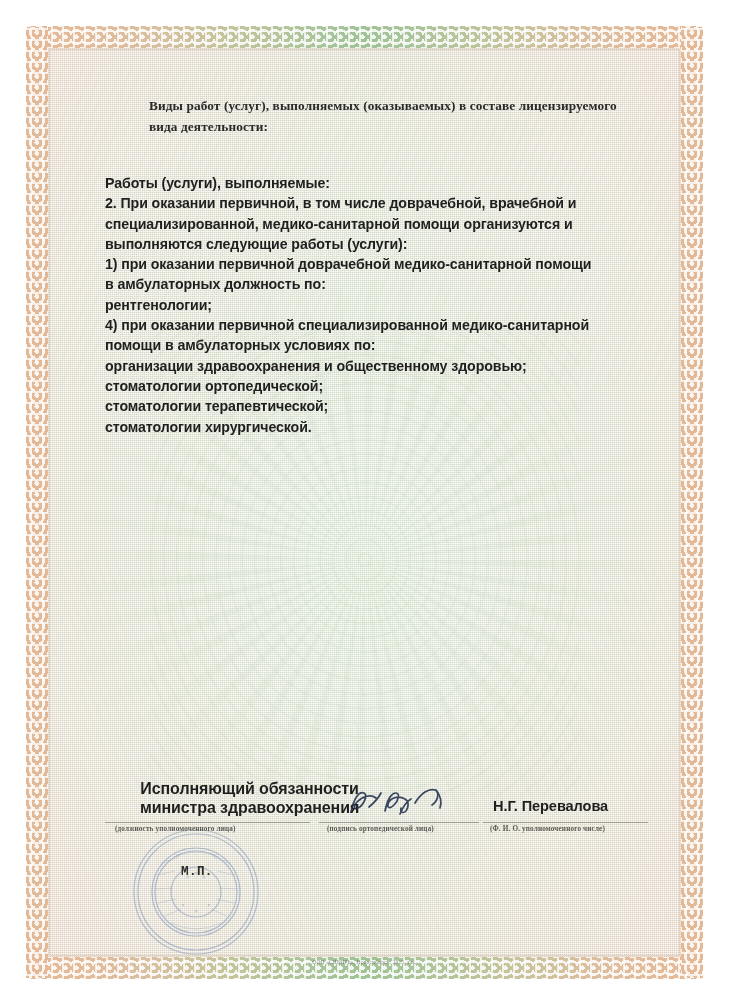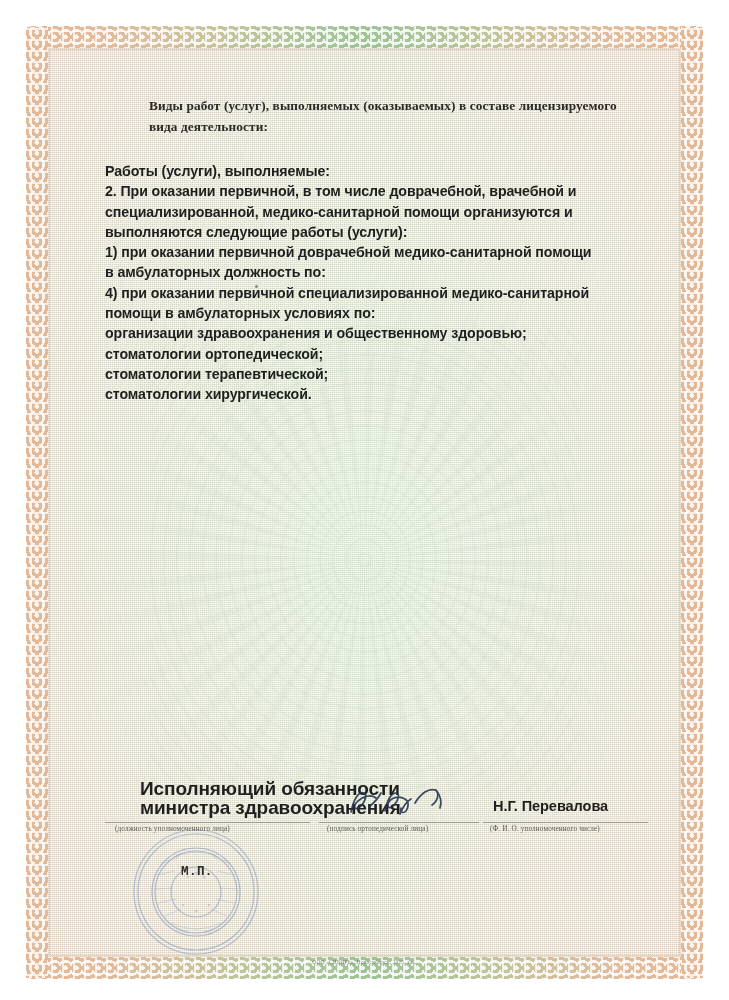--- a/index.html
+++ b/index.html
@@ -152,21 +152,21 @@
   .heading {
     font-family: "Liberation Serif", serif;
     font-size: 13.3px;
     font-weight: 700;
     line-height: 21px;
     color: #2a2a28;
     letter-spacing: 0.1px;
     margin-left: 44px;
   }
   .body-block {
-    margin-top: 24px;
+    margin-top: 36px;
     font-family: "Liberation Sans", sans-serif;
     font-size: 14.2px;
     font-weight: 700;
     line-height: 20.3px;
     color: #1f1f1f;
     letter-spacing: -0.1px;
   }
   .body-block .ln { white-space: nowrap; }
 
   .speck {
@@ -187,25 +187,26 @@
     width: 540px;
   }
   .sig-row {
     position: relative;
     height: 42px;
   }
   .sig-title {
     position: absolute;
     left: 35px;
     top: 0;
-    font-size: 19px;
+    font-size: 16px;
     font-weight: 700;
     line-height: 19px;
     color: #1f1f1f;
     letter-spacing: -0.1px;
+    text-align: center;
   }
   .sig-name {
     position: absolute;
     left: 388px;
     top: 19px;
     font-size: 14.6px;
     font-weight: 700;
     color: #1f1f1f;
     letter-spacing: -0.1px;
   }
@@ -220,21 +221,21 @@
   .caption-row {
     position: relative;
     height: 16px;
     margin-top: 1px;
   }
   .cap {
     position: absolute;
     top: 3px;
     font-family: "Liberation Serif", serif;
     font-size: 7.2px;
-    font-weight: 400;
+    font-weight: 700;
     color: #5c5a52;
     letter-spacing: 0.15px;
     white-space: nowrap;
   }
   .cap-rule {
     position: absolute;
     top: 0;
     height: 1px;
     background: rgba(90,88,80,0.5);
   }
@@ -309,20 +310,21 @@
         <div>вида деятельности:</div>
       </div>
 
       <div class="body-block">
         <div class="ln">Работы (услуги), выполняемые:</div>
         <div class="ln">2. При оказании первичной, в том числе доврачебной, врачебной и</div>
         <div class="ln">специализированной, медико-санитарной помощи организуются и</div>
         <div class="ln">выполняются следующие работы (услуги):</div>
         <div class="ln">1) при оказании первичной доврачебной медико-санитарной помощи</div>
         <div class="ln">в амбулаторных должность по:</div>
+        <div class="ln">рентгенологии;</div>
         <div class="ln">4) при оказании первичной специализированной медико-санитарной</div>
         <div class="ln">помощи в амбулаторных условиях по:</div>
         <div class="ln">организации здравоохранения и общественному здоровью;</div>
         <div class="ln">стоматологии ортопедической;</div>
         <div class="ln">стоматологии терапевтической;</div>
         <div class="ln">стоматологии хирургической.</div>
       </div>
     </div>
 
     <div class="speck"></div>

